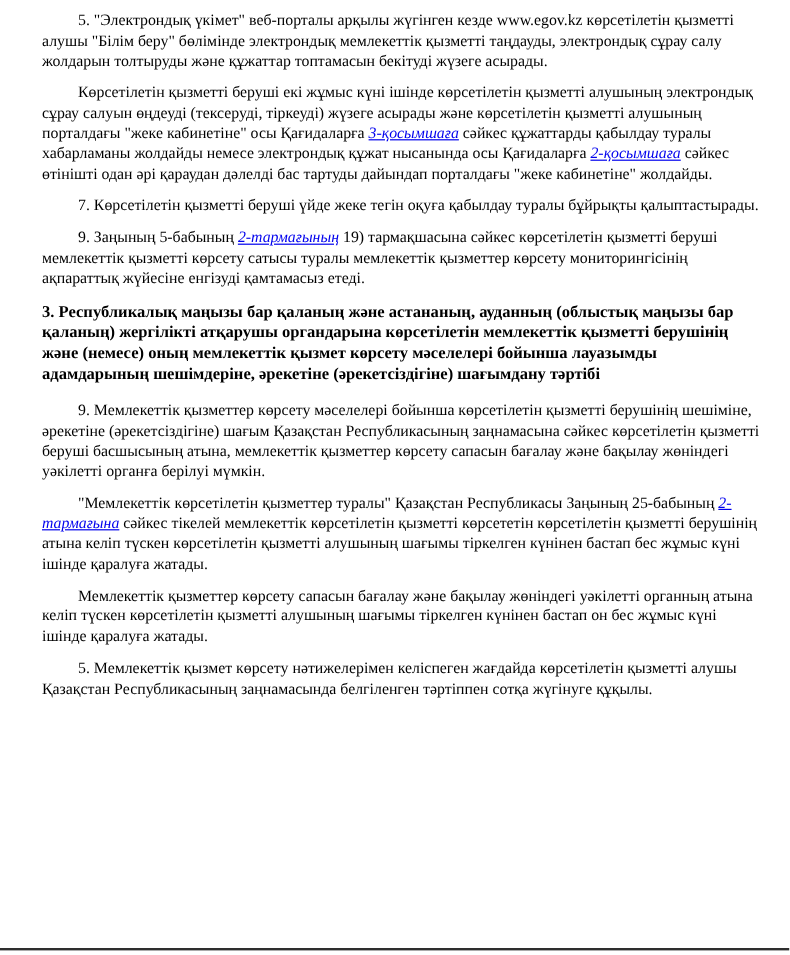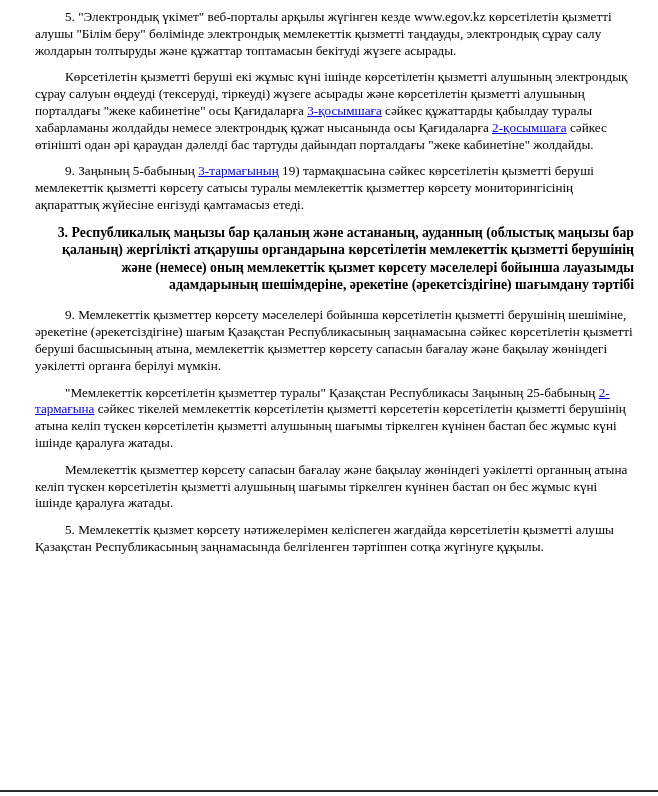--- a/index.html
+++ b/index.html
@@ -29,44 +29,46 @@
     line-height: 16.8px;
     text-indent: 30px;
     text-align: left;
   }
   .doc h2 {
     margin: 4px 0 14px 0;
     font-size: 13.8px;
     line-height: 17.4px;
     font-weight: bold;
     text-indent: 0;
-    text-align: right;
+    text-align: left;
   }
   .doc a {
     color: #0000ee;
     text-decoration: underline;
     cursor: pointer;
+    font-style: italic;
   }
   .divider {
     position: absolute;
     left: 0;
     bottom: 4px;
     width: 658px;
     height: 2px;
     background: #2e2e2e;
   }
 </style>
 </head>
 <body style="background: rgb(255, 255, 255); color: rgb(0, 0, 0);">
 
 <div class="page">
   <div class="doc">
       <p><span>5. "Электрондық үкімет" веб-порталы арқылы жүгінген кезде www.egov.kz көрсетілетін қызметті алушы "Білім беру" бөлімінде электрондық мемлекеттік қызметті таңдауды, электрондық сұрау салу жолдарын толтыруды және құжаттар топтамасын бекітуді жүзеге асырады.</span></p>
       <p><span>Көрсетілетін қызметті беруші екі жұмыс күні ішінде көрсетілетін қызметті алушының электрондық сұрау салуын өңдеуді (тексеруді, тіркеуді) жүзеге асырады және көрсетілетін қызметті алушының порталдағы "жеке кабинетіне" осы Қағидаларға </span><a href="#" style="color: rgb(0, 0, 238);">3-қосымшаға</a><span> сәйкес құжаттарды қабылдау туралы хабарламаны жолдайды немесе электрондық құжат нысанында осы Қағидаларға </span><a href="#" style="color: rgb(0, 0, 238);">2-қосымшаға</a><span> сәйкес өтінішті одан әрі қараудан дәлелді бас тартуды дайындап порталдағы "жеке кабинетіне" жолдайды.</span></p>
-      <p><span>9. Заңының 5-бабының </span><a href="#" style="color: rgb(0, 0, 238);">3-тармағының</a><span> 19) тармақшасына сәйкес көрсетілетін қызметті беруші мемлекеттік қызметті көрсету сатысы туралы мемлекеттік қызметтер көрсету мониторингісінің ақпараттық жүйесіне енгізуді қамтамасыз етеді.</span></p>
+      <p><span>7. Көрсетілетін қызметті беруші үйде жеке тегін оқуға қабылдау туралы бұйрықты қалыптастырады.</span></p>
+      <p><span>9. Заңының 5-бабының </span><a href="#" style="color: rgb(0, 0, 238);">2-тармағының</a><span> 19) тармақшасына сәйкес көрсетілетін қызметті беруші мемлекеттік қызметті көрсету сатысы туралы мемлекеттік қызметтер көрсету мониторингісінің ақпараттық жүйесіне енгізуді қамтамасыз етеді.</span></p>
       <h2><span>3. Республикалық маңызы бар қаланың және астананың, ауданның (облыстық маңызы бар қаланың) жергілікті атқарушы органдарына көрсетілетін мемлекеттік қызметті берушінің және (немесе) оның мемлекеттік қызмет көрсету мәселелері бойынша лауазымды адамдарының шешімдеріне, әрекетіне (әрекетсіздігіне) шағымдану тәртібі</span></h2>
       <p><span>9. Мемлекеттік қызметтер көрсету мәселелері бойынша көрсетілетін қызметті берушінің шешіміне, әрекетіне (әрекетсіздігіне) шағым Қазақстан Республикасының заңнамасына сәйкес көрсетілетін қызметті беруші басшысының атына, мемлекеттік қызметтер көрсету сапасын бағалау және бақылау жөніндегі уәкілетті органға берілуі мүмкін.</span></p>
       <p><span>"Мемлекеттік көрсетілетін қызметтер туралы" Қазақстан Республикасы Заңының 25-бабының </span><a href="#" style="color: rgb(0, 0, 238);">2-тармағына</a><span> сәйкес тікелей мемлекеттік көрсетілетін қызметті көрсететін көрсетілетін қызметті берушінің атына келіп түскен көрсетілетін қызметті алушының шағымы тіркелген күнінен бастап бес жұмыс күні ішінде қаралуға жатады.</span></p>
       <p><span>Мемлекеттік қызметтер көрсету сапасын бағалау және бақылау жөніндегі уәкілетті органның атына келіп түскен көрсетілетін қызметті алушының шағымы тіркелген күнінен бастап он бес жұмыс күні ішінде қаралуға жатады.</span></p>
       <p><span>5. Мемлекеттік қызмет көрсету нәтижелерімен келіспеген жағдайда көрсетілетін қызметті алушы Қазақстан Республикасының заңнамасында белгіленген тәртіппен сотқа жүгінуге құқылы.</span></p>
     </div>
   <div class="divider" style="background: rgb(46, 46, 46);"></div>
 </div>
 
 </body></html>

